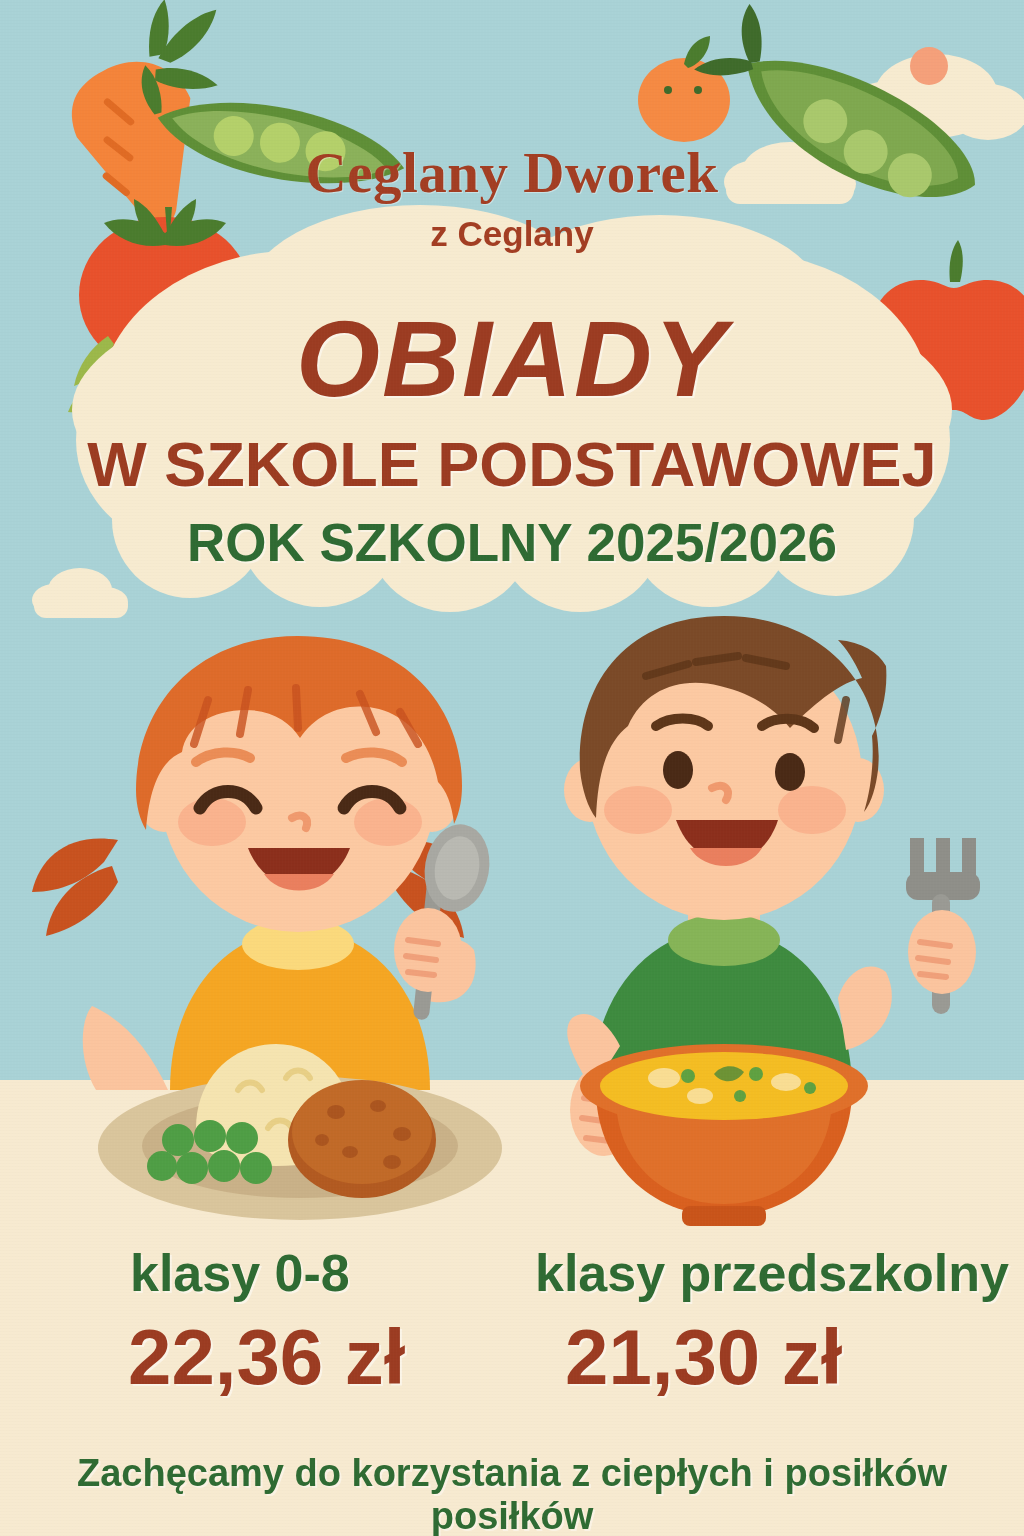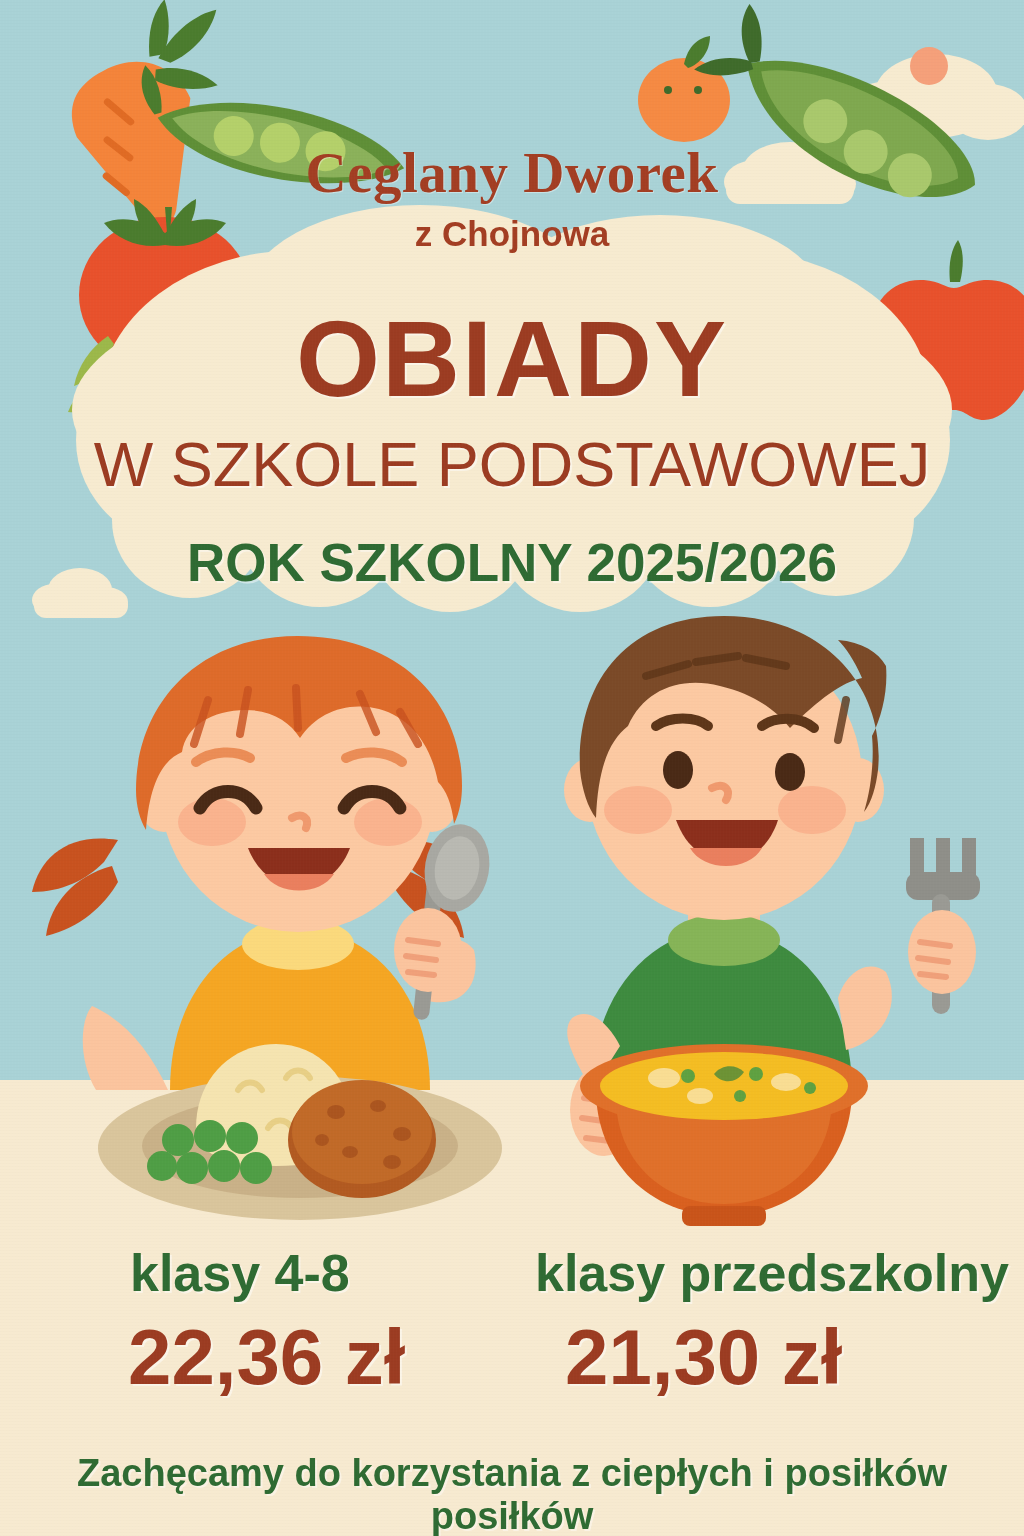--- a/index.html
+++ b/index.html
@@ -39,37 +39,37 @@
     color:#a33e23;
   }
 
   #title-1 {
     left:0; right:0; top:296px;
     font-size:108px;
     font-weight:800;
     letter-spacing:2px;
     color:#9c3c22;
     text-shadow:2px 2px 0 rgba(255,255,255,.5);
+    font-style:italic;
   }
   #title-2 {
     left:0; right:0; top:428px;
     font-size:63px;
-    font-weight:400;
+    font-weight:700;
     letter-spacing:0px;
     color:#9c3c22;
     text-shadow:2px 2px 0 rgba(255,255,255,.5);
   }
   #title-3 {
     left:0; right:0; top:512px;
     font-size:53px;
     font-weight:800;
     letter-spacing:0px;
     color:#2f6b33;
     text-shadow:2px 2px 0 rgba(255,255,255,.45);
-    margin-top:20px;
   }
 
   .price-label {
     position:absolute;
     font-size:52px;
     font-weight:800;
     color:#2f6b33;
     text-shadow:2px 2px 0 rgba(255,255,255,.5);
     white-space:nowrap;
   }
@@ -402,29 +402,29 @@
         </g>
 
         <rect x="682" y="1206" width="84" height="20" rx="8" fill="#c9541a"></rect>
       </g>
 
     </g>
   </svg>
 
   <div class="txt" id="logo-name">Ceglany Dworek</div>
 
-  <div class="txt" id="logo-sub">z Chojnowa</div>
+  <div class="txt" id="logo-sub">z Ceglany</div>
 
   <div class="txt" id="title-1">OBIADY</div>
 
   <div class="txt" id="title-2">W SZKOLE PODSTAWOWEJ</div>
 
   <div class="txt" id="title-3">ROK SZKOLNY 2025/2026</div>
 
-  <div class="price-label" id="lbl-a">klasy 4-8</div>
+  <div class="price-label" id="lbl-a">klasy 0-8</div>
   <div class="price-value" id="val-a">22,36 zł</div>
 
   <div class="price-label" id="lbl-b">klasy przedszkolny</div>
   <div class="price-value" id="val-b">21,30 zł</div>
 
   <div id="footer">
     <span>Zachęcamy do korzystania z ciepłych i posiłków</span>
     <span class="l2">posiłków</span>
   </div>
 

